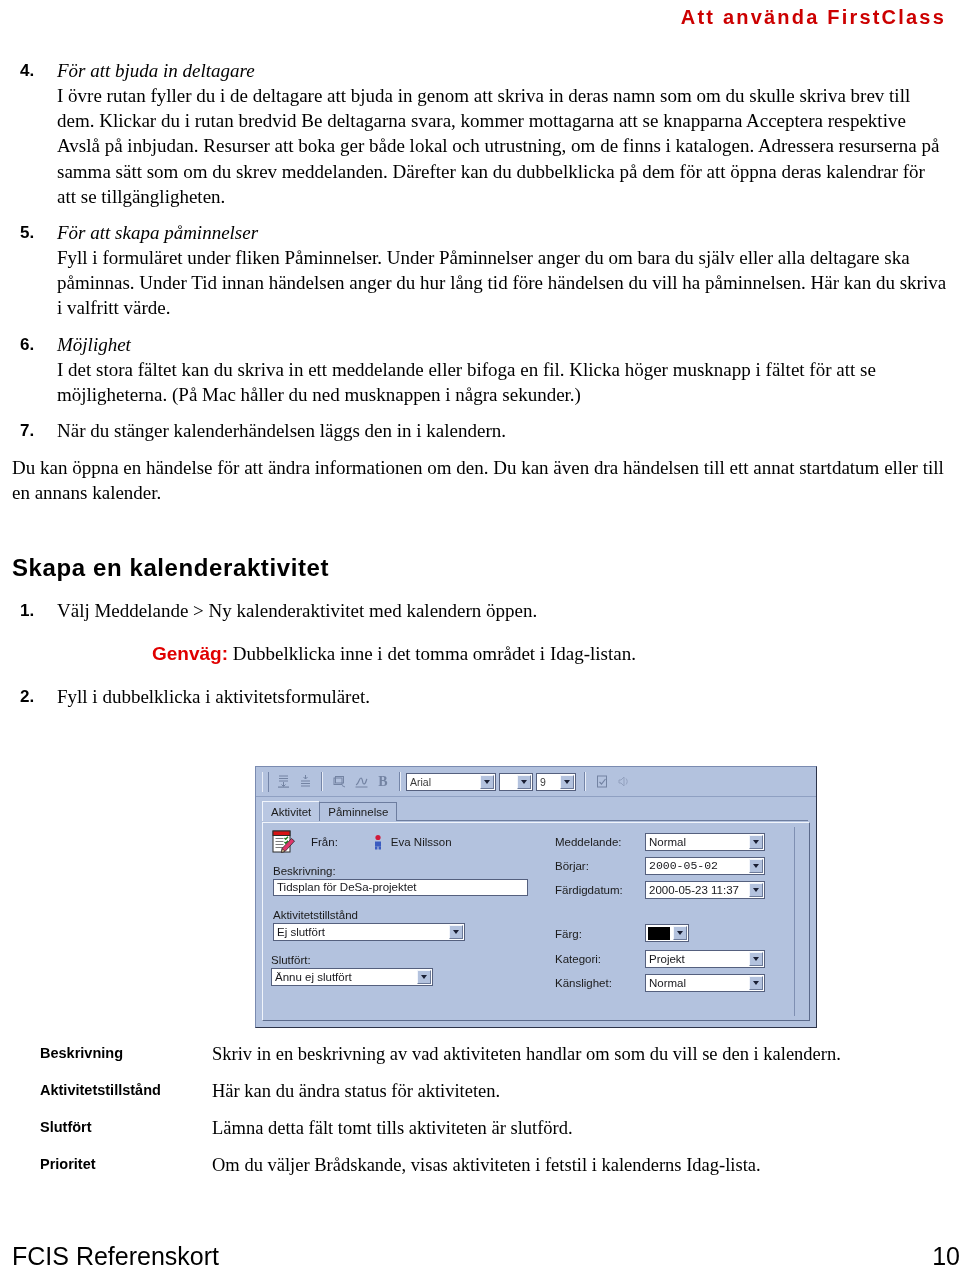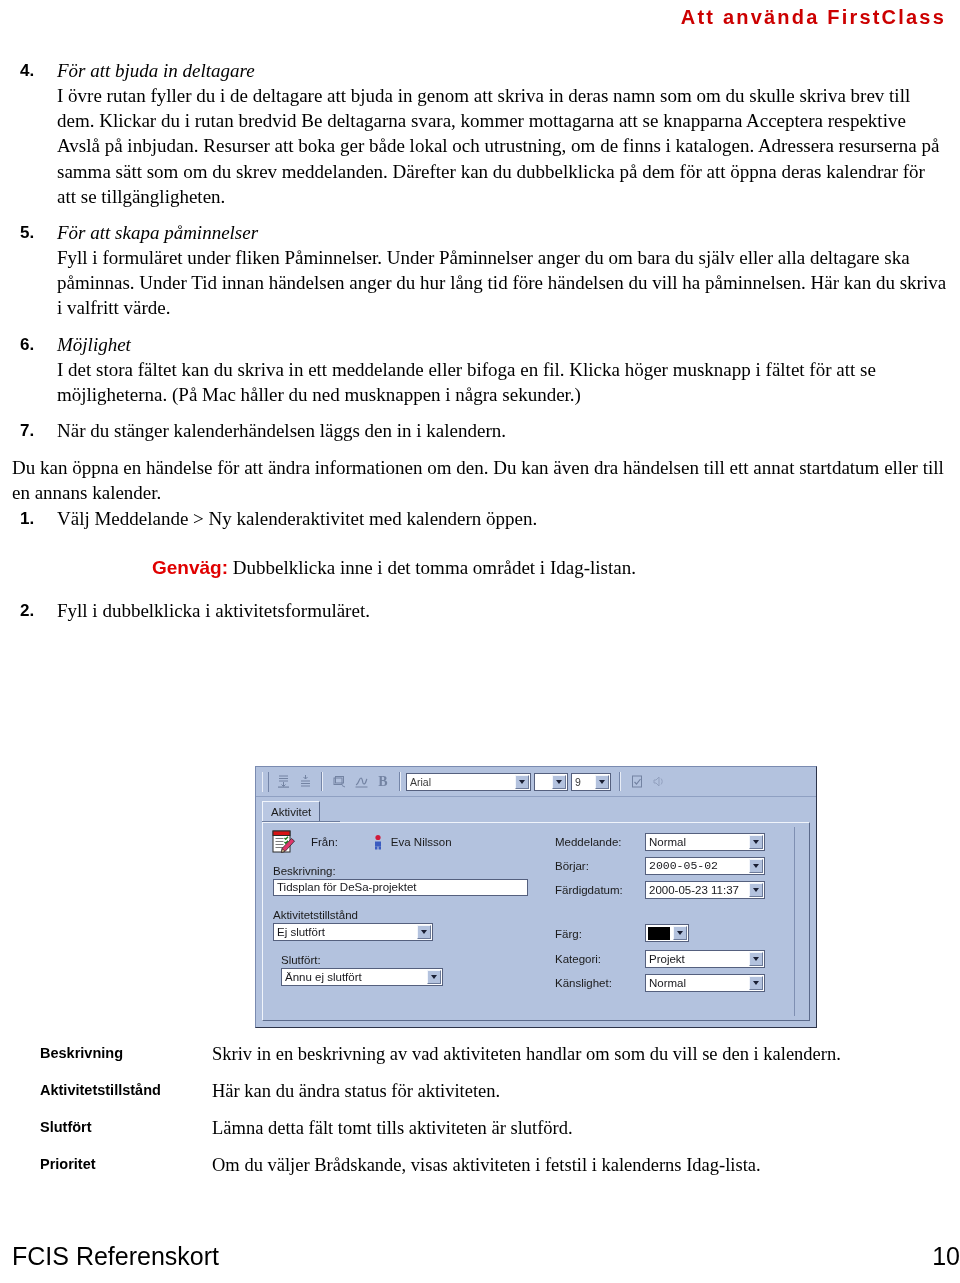--- a/index.html
+++ b/index.html
@@ -78,21 +78,21 @@
     font-family: "Liberation Sans", sans-serif;
     font-weight: bold;
     font-size: 24px;
     letter-spacing: 0.6px;
     margin-top: 48px;
     margin-bottom: 16px;
   }
 
   .tip-line {
     margin-left: 140px;
-    margin-top: 24px;
+    margin-top: 18px;
     margin-bottom: 18px;
     font-size: 19px;
     line-height: 25px;
   }
   .tip-label {
     font-family: "Liberation Sans", sans-serif;
     font-weight: bold;
     color: #e00000;
     font-size: 19px;
   }
@@ -170,32 +170,31 @@
     border-top-color: #f2f5fb;
     border-left-color: #f2f5fb;
     display: flex; align-items: center; justify-content: center;
   }
   .tri-down {
     width: 0; height: 0;
     border-left: 3.5px solid transparent;
     border-right: 3.5px solid transparent;
     border-top: 4px solid #1a1f33;
   }
-  .cb-font  { width: 125px; }
+  .cb-font  { width: 90px; }
   .cb-style { width: 34px; }
   .cb-size  { width: 40px; }
 
   
   .dlg-tabs {
     position: relative;
     height: 20px;
     margin: 4px 8px 0 6px;
     display: flex;
-    align-items: flex-start;
-    flex-direction: column;
+    align-items: flex-end;
   }
   .tab {
     height: 19px;
     padding: 0 8px;
     line-height: 19px;
     font-size: 11.5px;
     background: #b3c2de;
     border: 1px solid #6d7d9f;
     border-bottom: none;
     margin-right: -1px;
@@ -358,20 +357,21 @@
 
   <div class="gap-sm"></div>
 
   <div class="step">
     <span class="step-num">7.</span>
     <div class="step-inline">När du stänger kalenderhändelsen läggs den in i kalendern.</div>
   </div>
 
   <div class="para">Du kan öppna en händelse för att ändra informationen om den. Du kan även dra händelsen till ett annat startdatum eller till en annans kalender.</div>
 
+  <div class="section-heading">Skapa en kalenderaktivitet</div>
 
   <div class="step">
     <span class="step-num">1.</span>
     <div class="step-inline">Välj Meddelande &gt; Ny kalenderaktivitet med kalendern öppen.</div>
   </div>
 
   <div class="tip-line">
     <span class="tip-label">Genväg:</span>
     <span>Dubbelklicka inne i det tomma området i Idag-listan.</span>
   </div>
@@ -503,29 +503,29 @@
           <span class="from-name">Eva Nilsson</span>
         </div>
 
         <div class="fld" style="left:10px; top:42px; width:255px;">
           <div class="fld-label">Beskrivning:</div>
           <div class="textbox" style="width:255px;">Tidsplan för DeSa-projektet</div>
         </div>
 
         <div class="fld" style="left:10px; top:86px; width:162px;">
           <div class="fld-label">Aktivitetstillstånd</div>
-          <div class="dropbox" style="width:160px;">
+          <div class="dropbox" style="width:192px;">
             <span>Ej slutfört</span>
             <span class="arrow">
                 <i class="tri-down"></i>
               </span>
           </div>
         </div>
 
-        <div class="fld" style="left:18px; top:131px; width:162px;">
+        <div class="fld" style="left:8px; top:131px; width:162px;">
           <div class="fld-label">Slutfört:</div>
           <div class="dropbox" style="width:162px;">
             <span>Ännu ej slutfört</span>
             <span class="arrow">
                 <i class="tri-down"></i>
               </span>
           </div>
         </div>
 
         <div class="rlabel" style="left:292px; top:13px;">Meddelande:</div>

